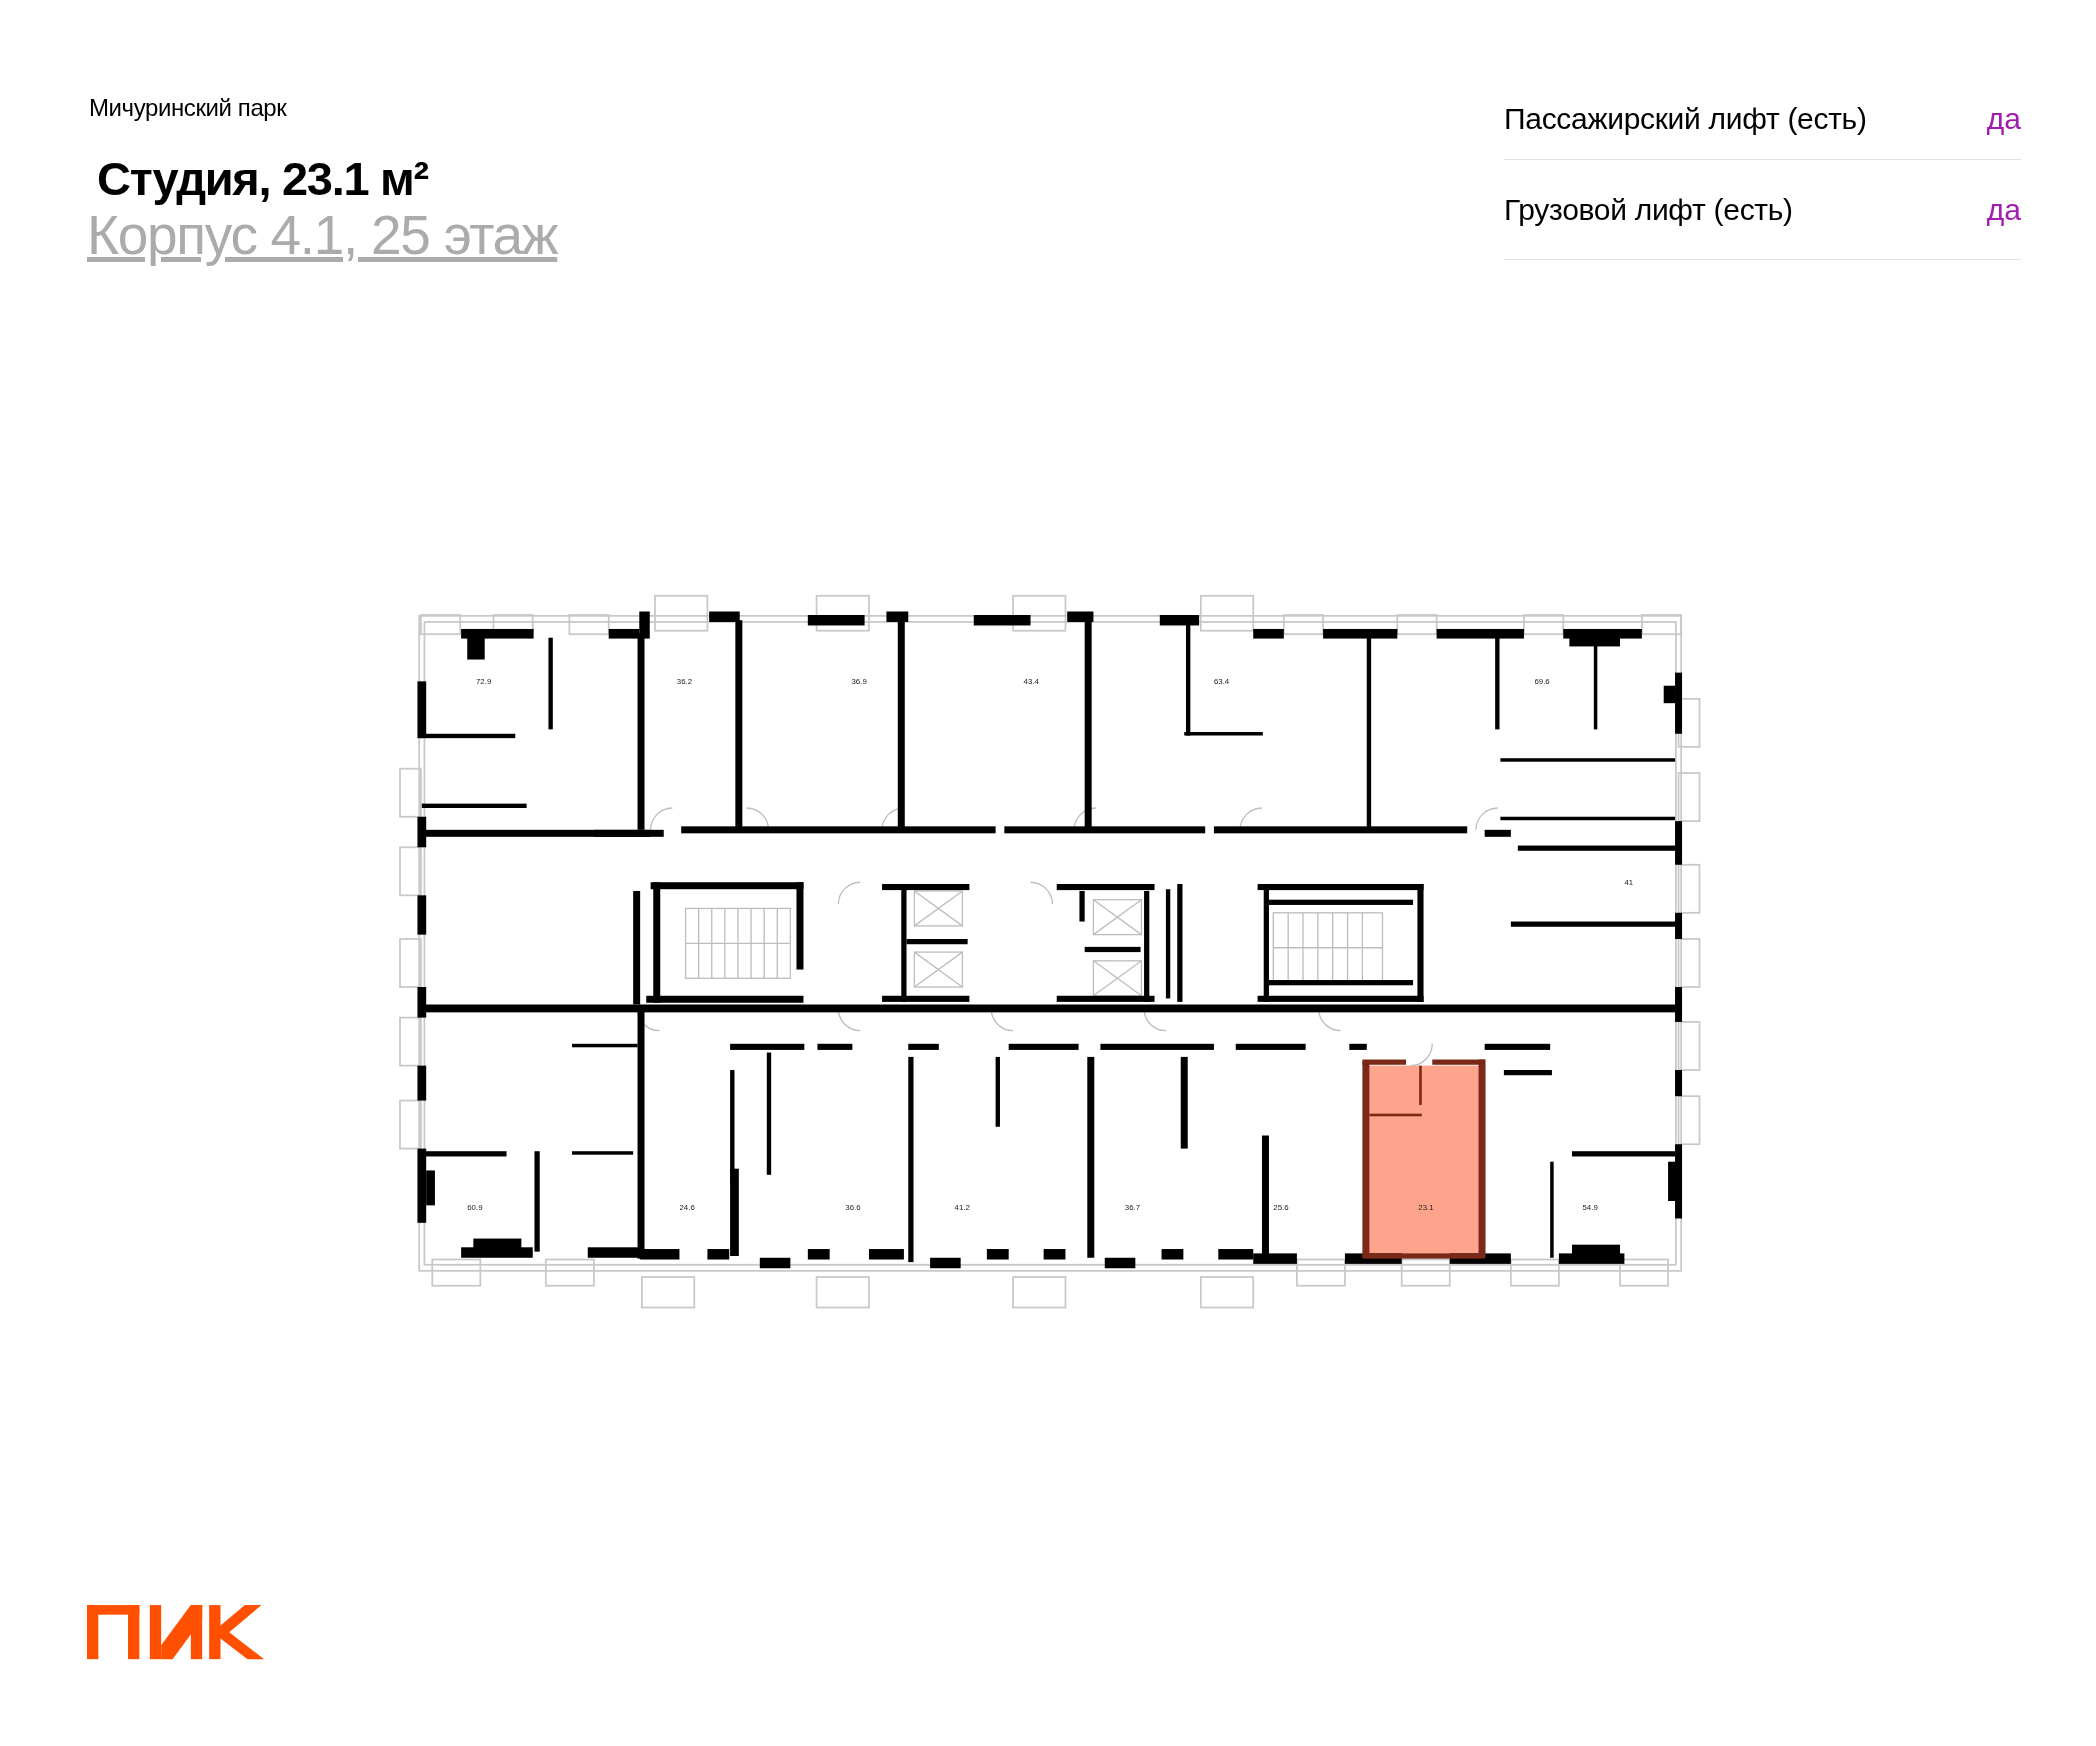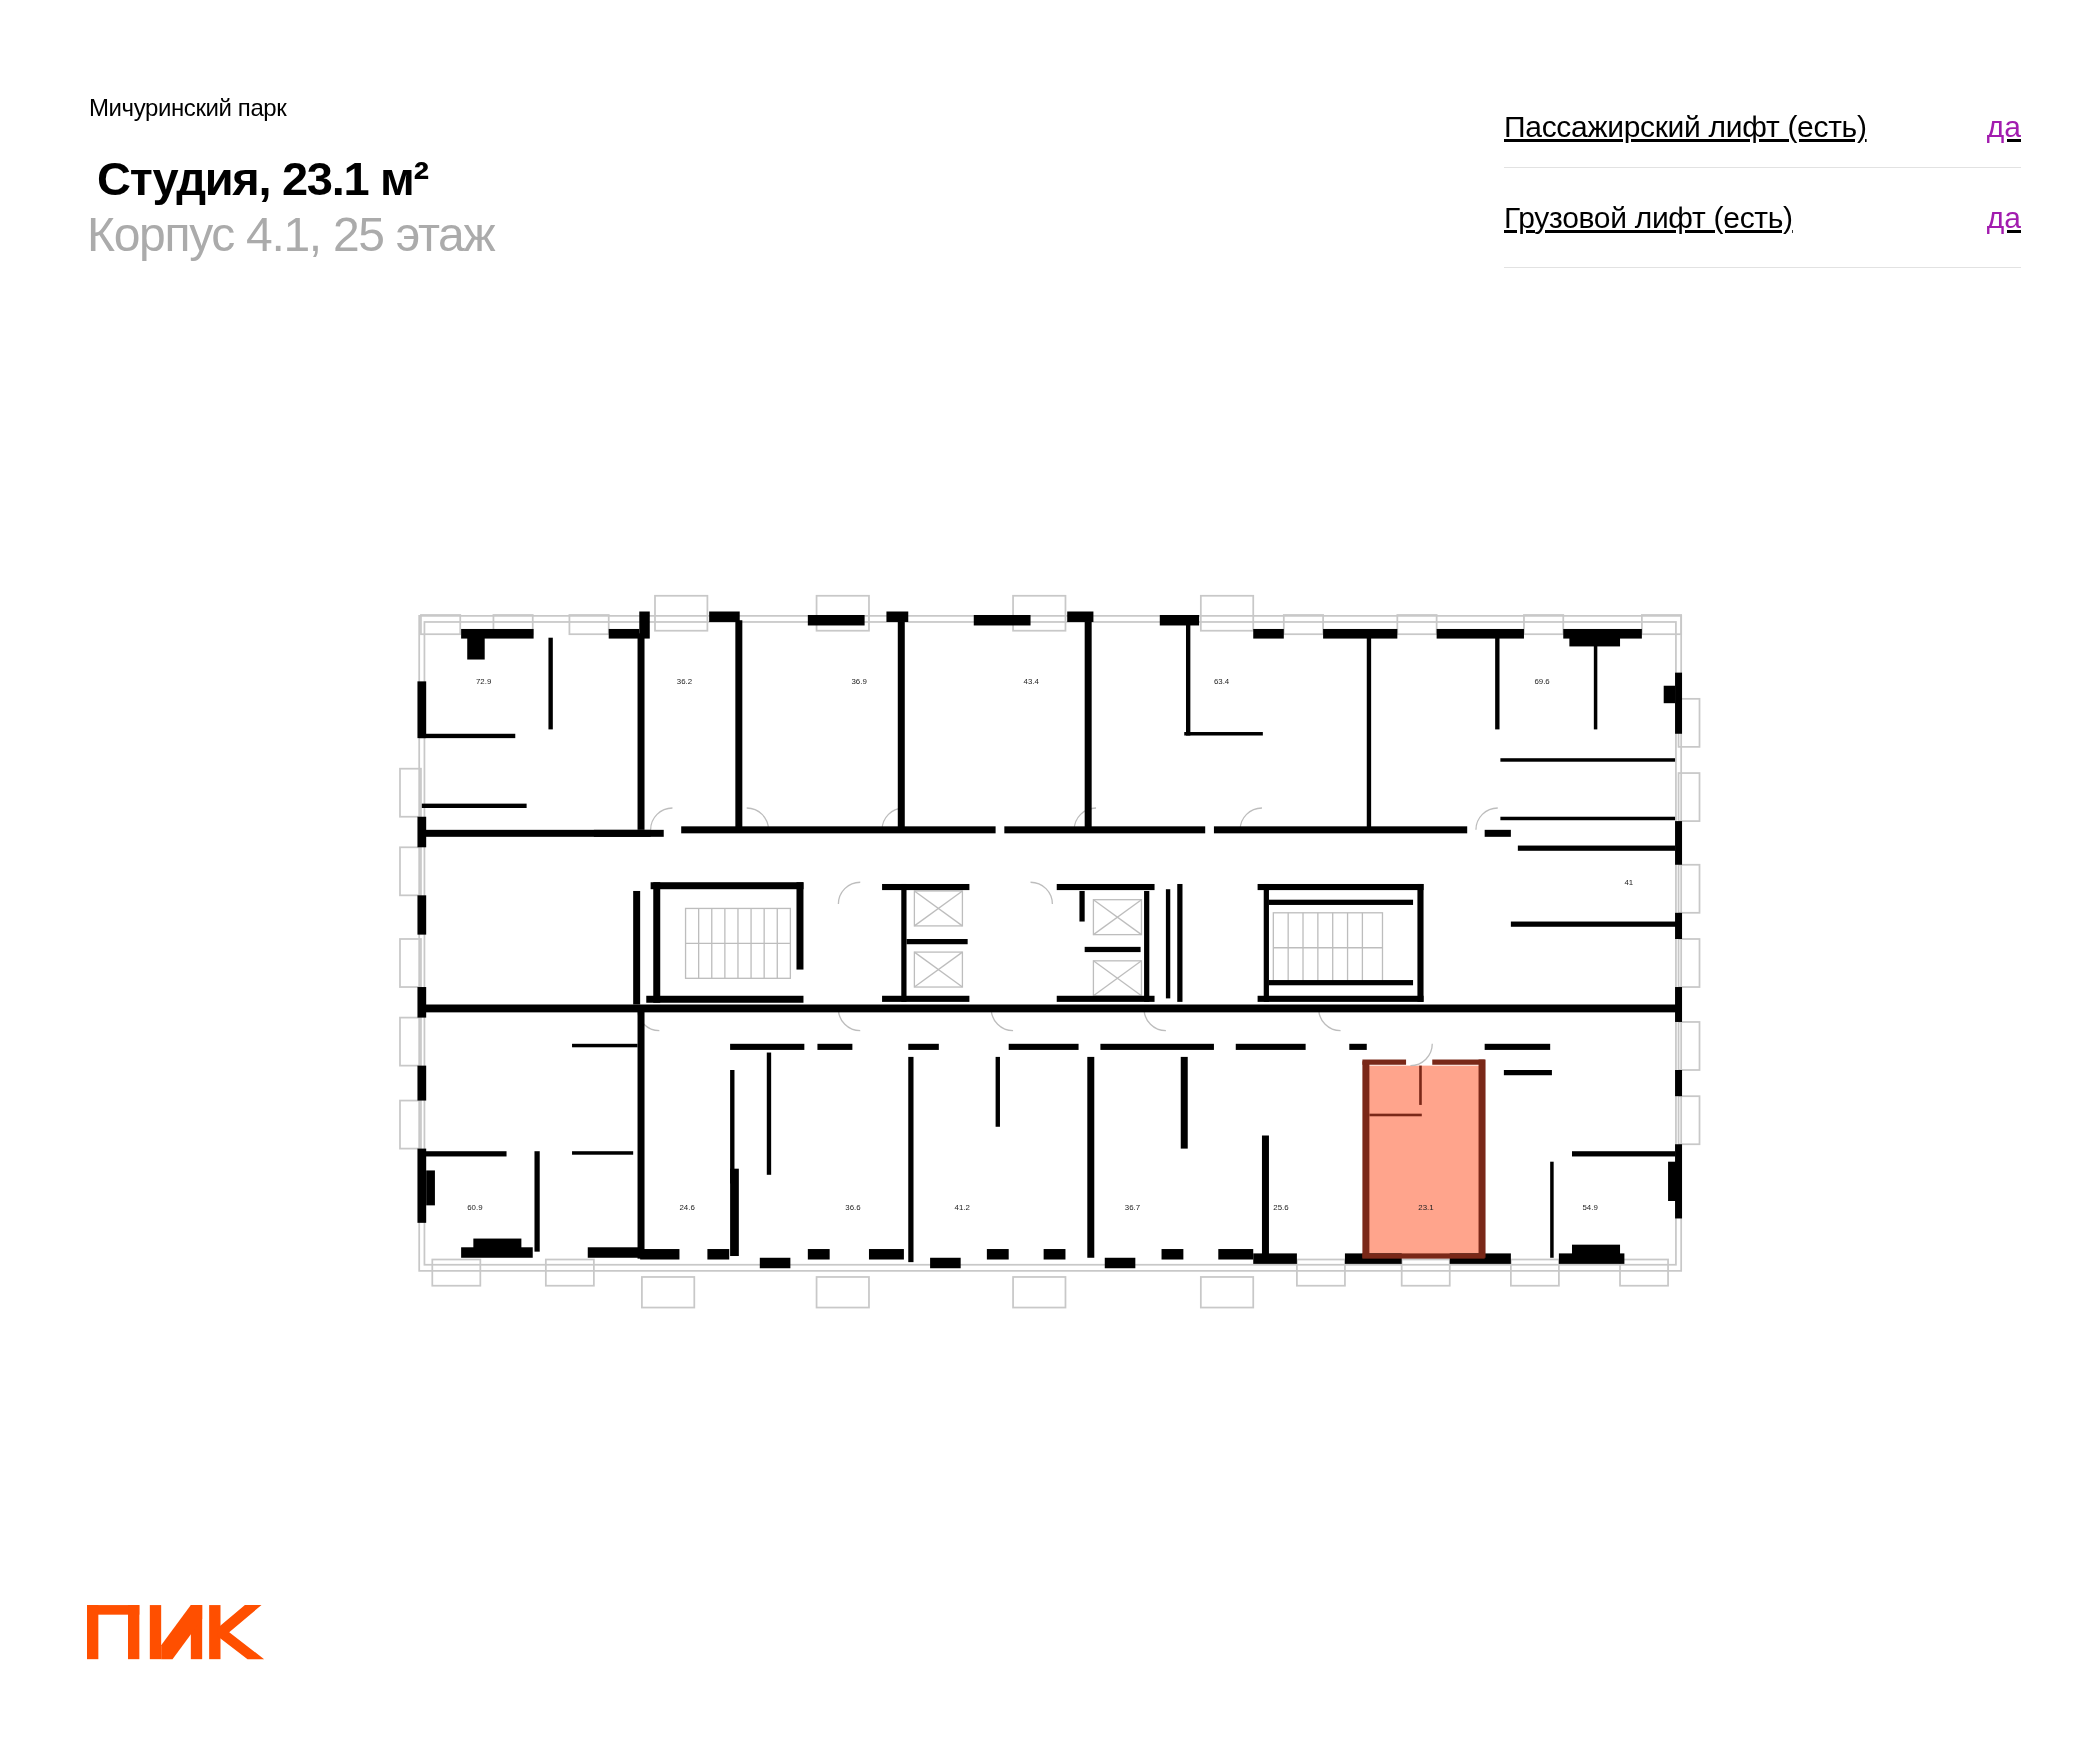--- a/index.html
+++ b/index.html
@@ -1,21 +1,21 @@
 <!DOCTYPE html>
 <html style="font-size:14px"><head>
 <meta charset="utf-8">
 <style>
   html, body { margin: 0; padding: 0; background: #ffffff; }
   body { width: 2096px; height: 1747px; position: relative; overflow: hidden;
          font-family: "Liberation Sans", "DejaVu Sans", sans-serif; color: #000; }
   .project { position: absolute; left: 89px; top: 94px; font-size: 24px; letter-spacing: -0.4px; font-weight: 400; }
   .title { position: absolute; left: 97px; top: 152px; font-size: 47px; font-weight: 700; letter-spacing: -1.3px; line-height: 54px; }
-  .subtitle { position: absolute; left: 87px; top: 208px; font-size: 48px; color: #ababab; letter-spacing: -1.3px; line-height: 54px; }
-  .features { position: absolute; left: 1504px; top: 87px; width: 517px; text-decoration: underline; }
+  .subtitle { position: absolute; left: 87px; top: 208px; font-size: 55px; color: #ababab; letter-spacing: -1.3px; line-height: 54px; text-decoration: underline; }
+  .features { position: absolute; left: 1504px; top: 79px; width: 517px; }
   .feat-row { height: 100px; border-bottom: 1.7px solid #e2e2e2; display: flex; align-items: center; justify-content: space-between; box-sizing: border-box; }
   .feat-row:first-child { height: 81px; padding-top: 0; }
   .feat-label { font-size: 30px; font-weight: 500; letter-spacing: -0.3px; }
   .feat-value { font-size: 30px; color: #a21caf; }
   .plan { position: absolute; left: 0; top: 0; }
   .logo { position: absolute; left: 87px; top: 1605px; width: 178px; height: 56px; }
   .lbl { font-size: 9px; fill: #222; font-family: "Liberation Sans", sans-serif; }
 </style>
 </head>
 <body>

